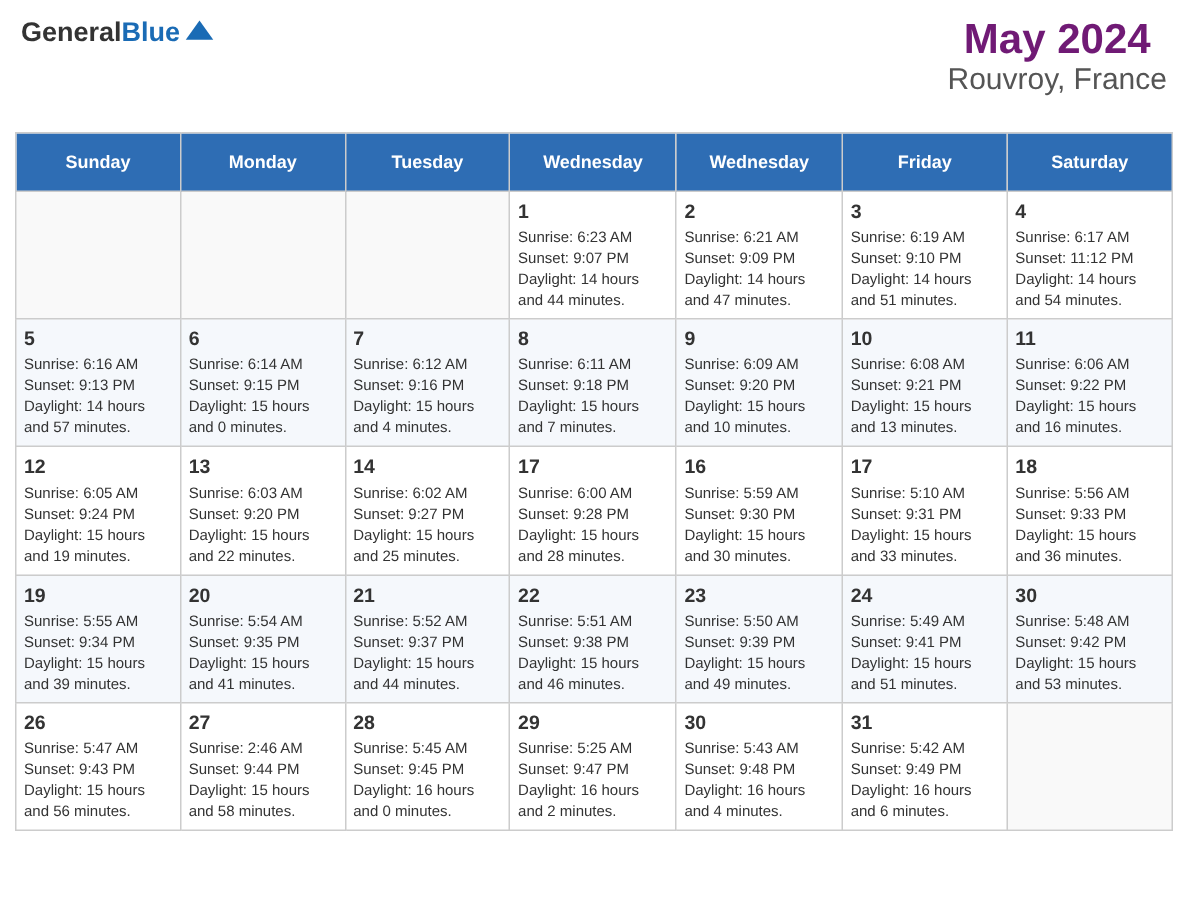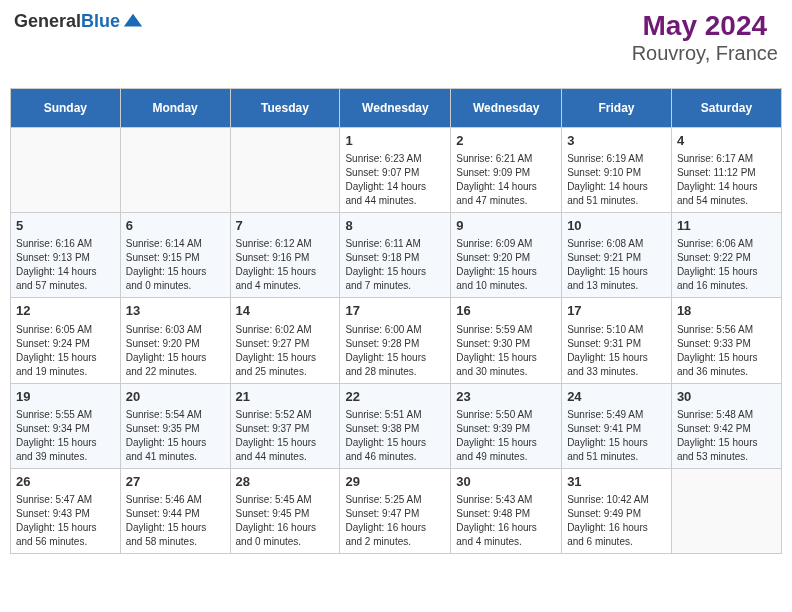--- a/index.html
+++ b/index.html
@@ -232,34 +232,34 @@
           <div class="cell-content"><span>Sunrise: 5:48 AM</span><br><span>Sunset: 9:42 PM</span><br><span>Daylight: 15 hours</span><br><span>and 53 minutes.</span></div>
         </td>
       </tr>
       <tr>
         <td>
           <span class="day-number">26</span>
           <div class="cell-content"><span>Sunrise: 5:47 AM</span><br><span>Sunset: 9:43 PM</span><br><span>Daylight: 15 hours</span><br><span>and 56 minutes.</span></div>
         </td>
         <td>
           <span class="day-number">27</span>
-          <div class="cell-content"><span>Sunrise: 5:46 AM</span><br><span>Sunset: 9:44 PM</span><br><span>Daylight: 15 hours</span><br><span>and 58 minutes.</span></div>
+          <div class="cell-content"><span>Sunrise: 2:46 AM</span><br><span>Sunset: 9:44 PM</span><br><span>Daylight: 15 hours</span><br><span>and 58 minutes.</span></div>
         </td>
         <td>
           <span class="day-number">28</span>
           <div class="cell-content"><span>Sunrise: 5:45 AM</span><br><span>Sunset: 9:45 PM</span><br><span>Daylight: 16 hours</span><br><span>and 0 minutes.</span></div>
         </td>
         <td>
           <span class="day-number">29</span>
           <div class="cell-content"><span>Sunrise: 5:25 AM</span><br><span>Sunset: 9:47 PM</span><br><span>Daylight: 16 hours</span><br><span>and 2 minutes.</span></div>
         </td>
         <td>
           <span class="day-number">30</span>
           <div class="cell-content"><span>Sunrise: 5:43 AM</span><br><span>Sunset: 9:48 PM</span><br><span>Daylight: 16 hours</span><br><span>and 4 minutes.</span></div>
         </td>
         <td>
           <span class="day-number">31</span>
-          <div class="cell-content"><span>Sunrise: 10:42 AM</span><br><span>Sunset: 9:49 PM</span><br><span>Daylight: 16 hours</span><br><span>and 6 minutes.</span></div>
+          <div class="cell-content"><span>Sunrise: 5:42 AM</span><br><span>Sunset: 9:49 PM</span><br><span>Daylight: 16 hours</span><br><span>and 6 minutes.</span></div>
         </td>
         <td class="empty"></td>
       </tr>
     </tbody>
 </table>
 
 </body></html>

